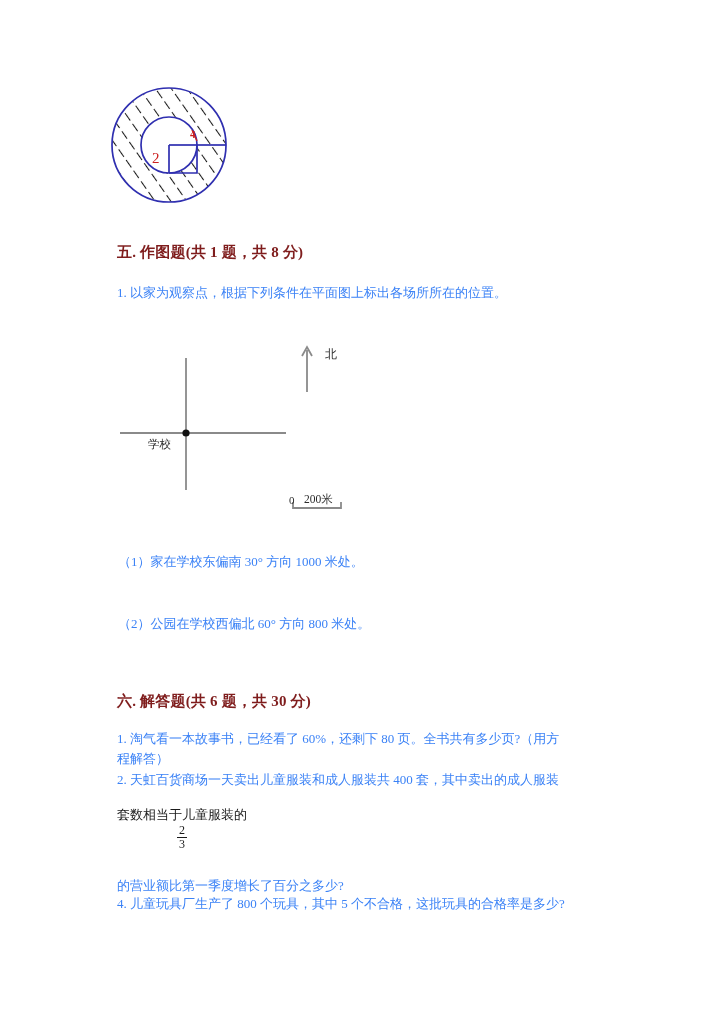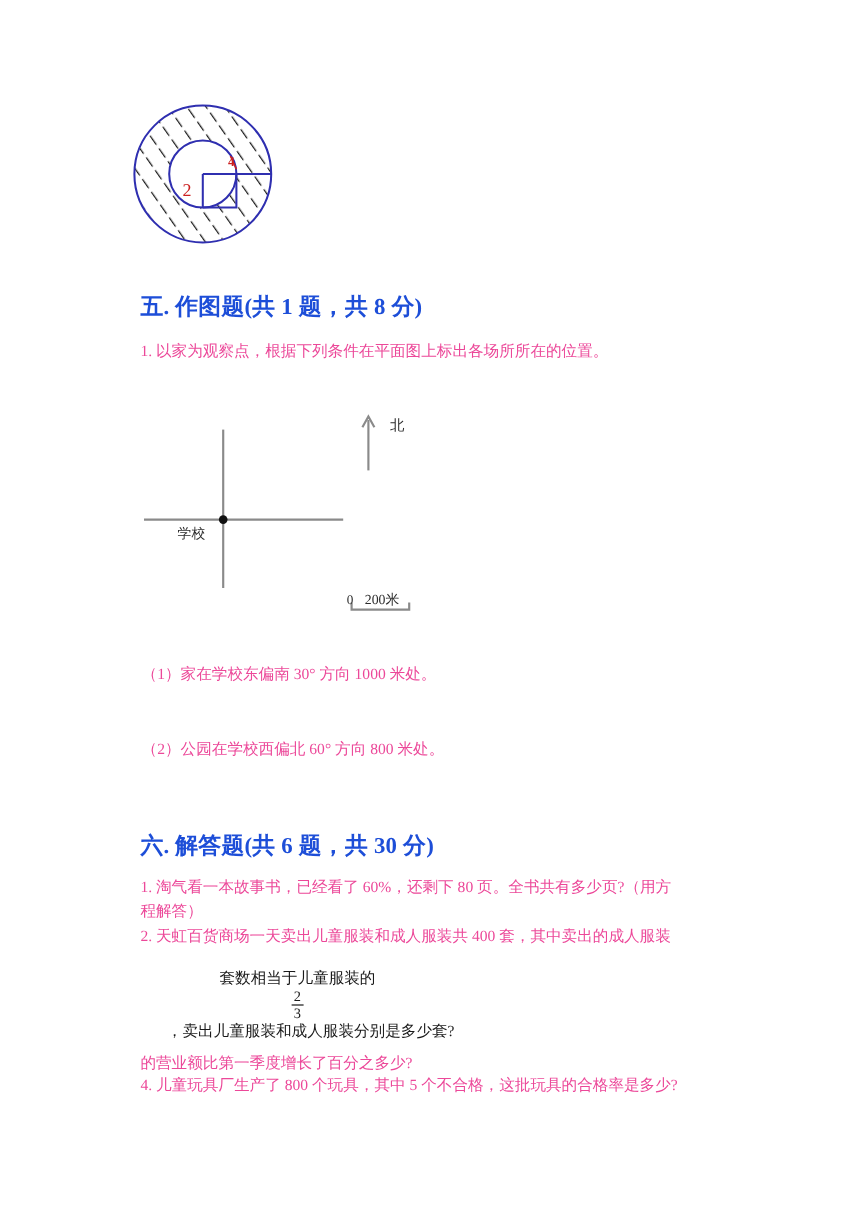--- a/index.html
+++ b/index.html
@@ -30,30 +30,30 @@
     width: 130px;
     height: 122px;
   }
   .circle-figure svg { display: block; }
 
   
   .section-heading {
     position: absolute;
     font-family: "Liberation Serif", "DejaVu Serif", serif;
     font-weight: bold;
-    font-size: 19px;
+    font-size: 15px;
     letter-spacing: 0.2px;
-    color: #1d4ed8;
+    color: #7f1d1d;
     white-space: nowrap;
   }
   .q-line {
     position: absolute;
     font-size: 13px;
     line-height: 20px;
-    color: #ec4899;
+    color: #3b82f6;
     white-space: nowrap;
   }
 
   
   .map-figure {
     position: absolute;
     left: 120px;
     top: 330px;
     width: 320px;
     height: 200px;
@@ -166,20 +166,19 @@
   <div class="q-line" style="left:117px; top:749px;">程解答）</div>
 
   <div class="q-line" style="left:117px; top:770px;">2. 天虹百货商场一天卖出儿童服装和成人服装共 400 套，其中卖出的成人服装</div>
 
   <div class="q2-row" style="left:117px; top:806px;flex-direction:column;">
     <span>套数相当于儿童服装的</span>
     <span class="frac">
       <span class="num">2</span>
       <span class="den">3</span>
     </span>
-    <span style="margin-left:22px;">，卖出儿童服装和成人服装分别是多少套?</span>
   </div>
 
   <div class="q-line" style="left:117px; top:876px;">的营业额比第一季度增长了百分之多少?</div>
 
   <div class="q-line" style="left:117px; top:894px;">4. 儿童玩具厂生产了 800 个玩具，其中 5 个不合格，这批玩具的合格率是多少?</div>
 
 </div>
 
 </body></html>

